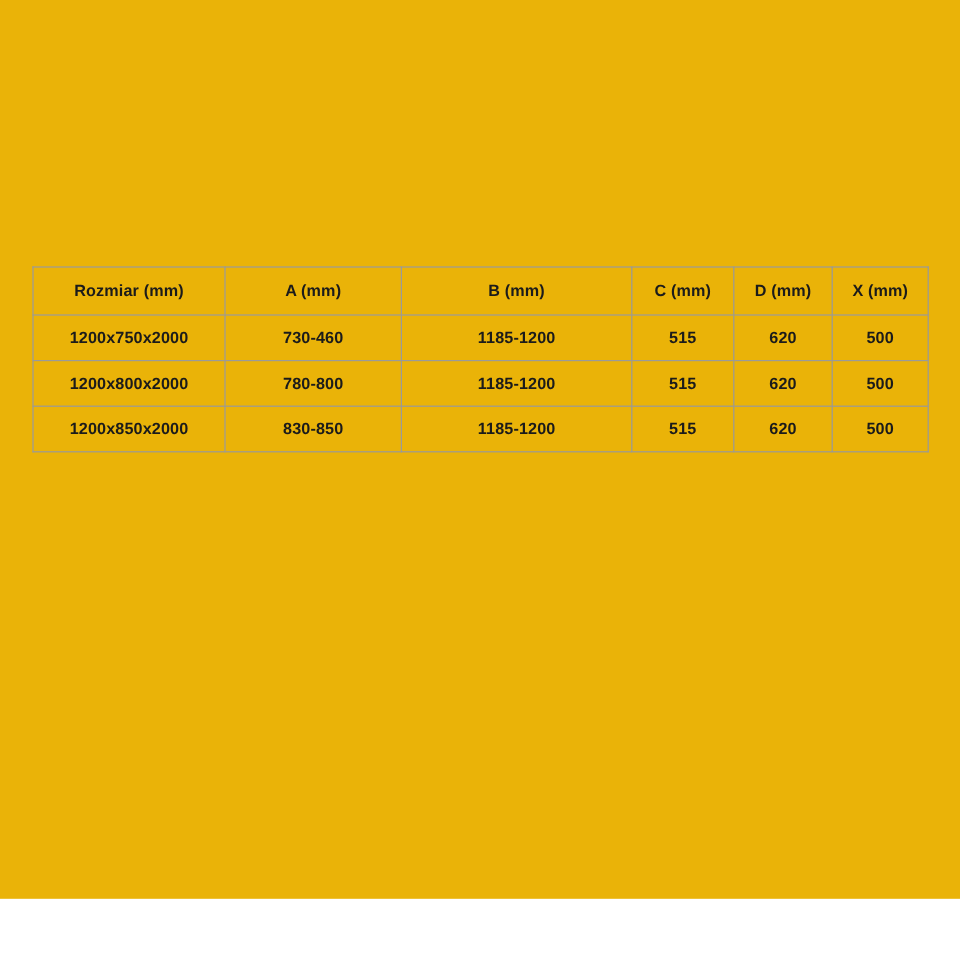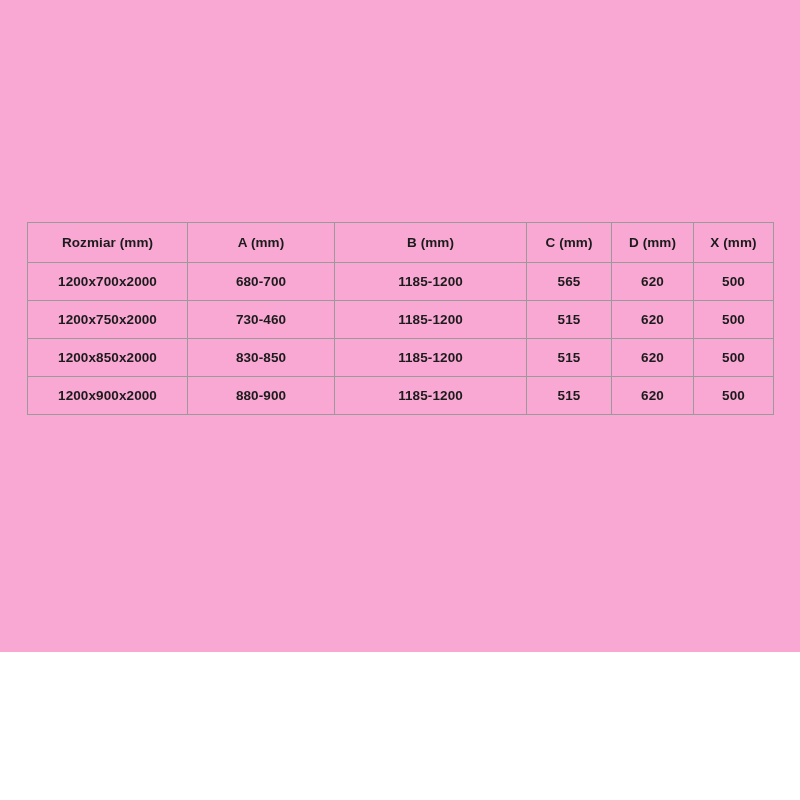--- a/index.html
+++ b/index.html
@@ -13,22 +13,22 @@
     font-family: "Liberation Sans", sans-serif;
     color: #1a1a1a;
     position: relative;
     overflow: hidden;
   }
   .sheet {
     position: absolute;
     left: 0;
     top: 0;
     width: 800px;
-    height: 652px;
-    background: #f9a8d4;
+    height: 749px;
+    background: #eab308;
   }
   .table-wrap {
     position: absolute;
     left: 27px;
     top: 222px;
     width: 746px;
   }
   table.spec {
     border-collapse: collapse;
     width: 746px;
@@ -82,47 +82,39 @@
           <th>Rozmiar (mm)</th>
           <th>A (mm)</th>
           <th>B (mm)</th>
           <th>C (mm)</th>
           <th>D (mm)</th>
           <th>X (mm)</th>
         </tr>
       </thead>
       <tbody>
         <tr>
-          <td class="size-cell">1200x700x2000</td>
-          <td>680-700</td>
+          <td class="size-cell">1200x750x2000</td>
+          <td>730-460</td>
           <td>1185-1200</td>
-          <td>565</td>
+          <td>515</td>
           <td>620</td>
           <td>500</td>
         </tr>
         <tr>
-          <td class="size-cell">1200x750x2000</td>
-          <td>730-460</td>
+          <td class="size-cell">1200x800x2000</td>
+          <td>780-800</td>
           <td>1185-1200</td>
           <td>515</td>
           <td>620</td>
           <td>500</td>
         </tr>
         <tr>
           <td class="size-cell">1200x850x2000</td>
           <td>830-850</td>
           <td>1185-1200</td>
           <td>515</td>
           <td>620</td>
           <td>500</td>
         </tr>
-        <tr>
-          <td class="size-cell">1200x900x2000</td>
-          <td>880-900</td>
-          <td>1185-1200</td>
-          <td>515</td>
-          <td>620</td>
-          <td>500</td>
-        </tr>
       </tbody>
     </table>
   </div>
 </div>
 
 </body></html>

